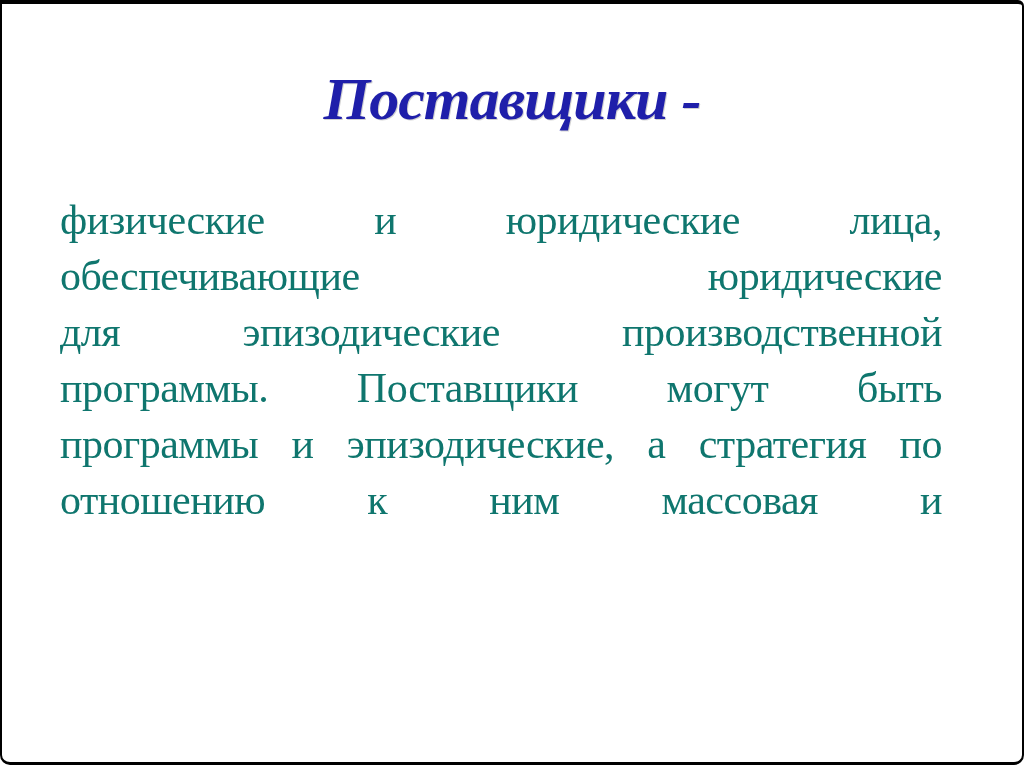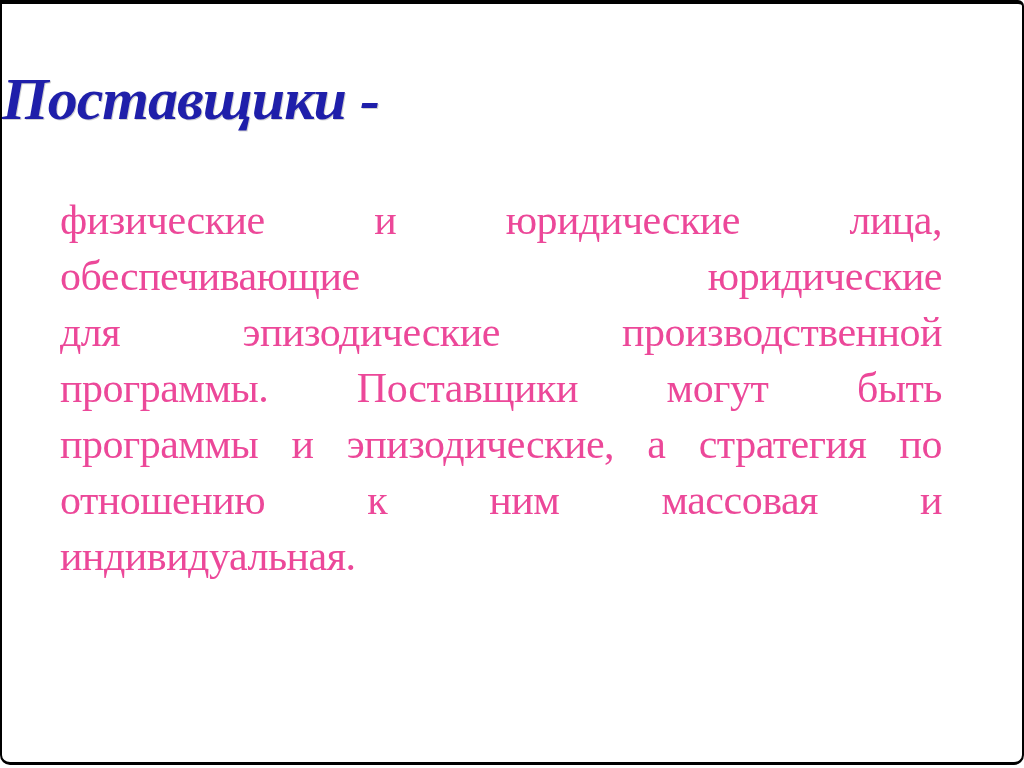--- a/index.html
+++ b/index.html
@@ -23,21 +23,21 @@
     box-sizing: border-box;
     background: #ffffff;
     border: 2px solid #000000;
     border-top-width: 4px;
     border-bottom-width: 3px;
     border-radius: 0 6px 10px 10px;
     overflow: hidden;
   }
   .title {
     margin: 62px 0 17px 0;
-    text-align: left;
+    text-align: center;
     font-size: 60px;
     line-height: 1.1;
     font-weight: bold;
     font-style: italic;
     letter-spacing: -1px;
     text-shadow: 1px 1px 0 rgba(0,0,0,0.18);
   }
   .body {
     margin: 60px 80px 0 58px;
     font-size: 42px;
@@ -51,22 +51,21 @@
   }
   .line.last {
     text-align-last: left;
   }
 </style>
 </head>
 <body>
 
 <div class="slide" style="background: rgb(255, 255, 255); border-color: rgb(0, 0, 0);">
   <h1 class="title" style="color: rgb(31, 31, 170);">Поставщики -</h1>
-  <div class="body" style="color: #ec4899;">
+  <div class="body" style="color: #0f766e;">
     <div class="line">физические и юридические лица,</div>
     <div class="line">обеспечивающие юридические</div>
     <div class="line">для эпизодические производственной</div>
     <div class="line">программы. Поставщики могут быть</div>
     <div class="line">программы и эпизодические, а стратегия по</div>
     <div class="line">отношению к ним массовая и</div>
-    <div class="line last">индивидуальная.</div>
   </div>
 </div>
 
 </body></html>

